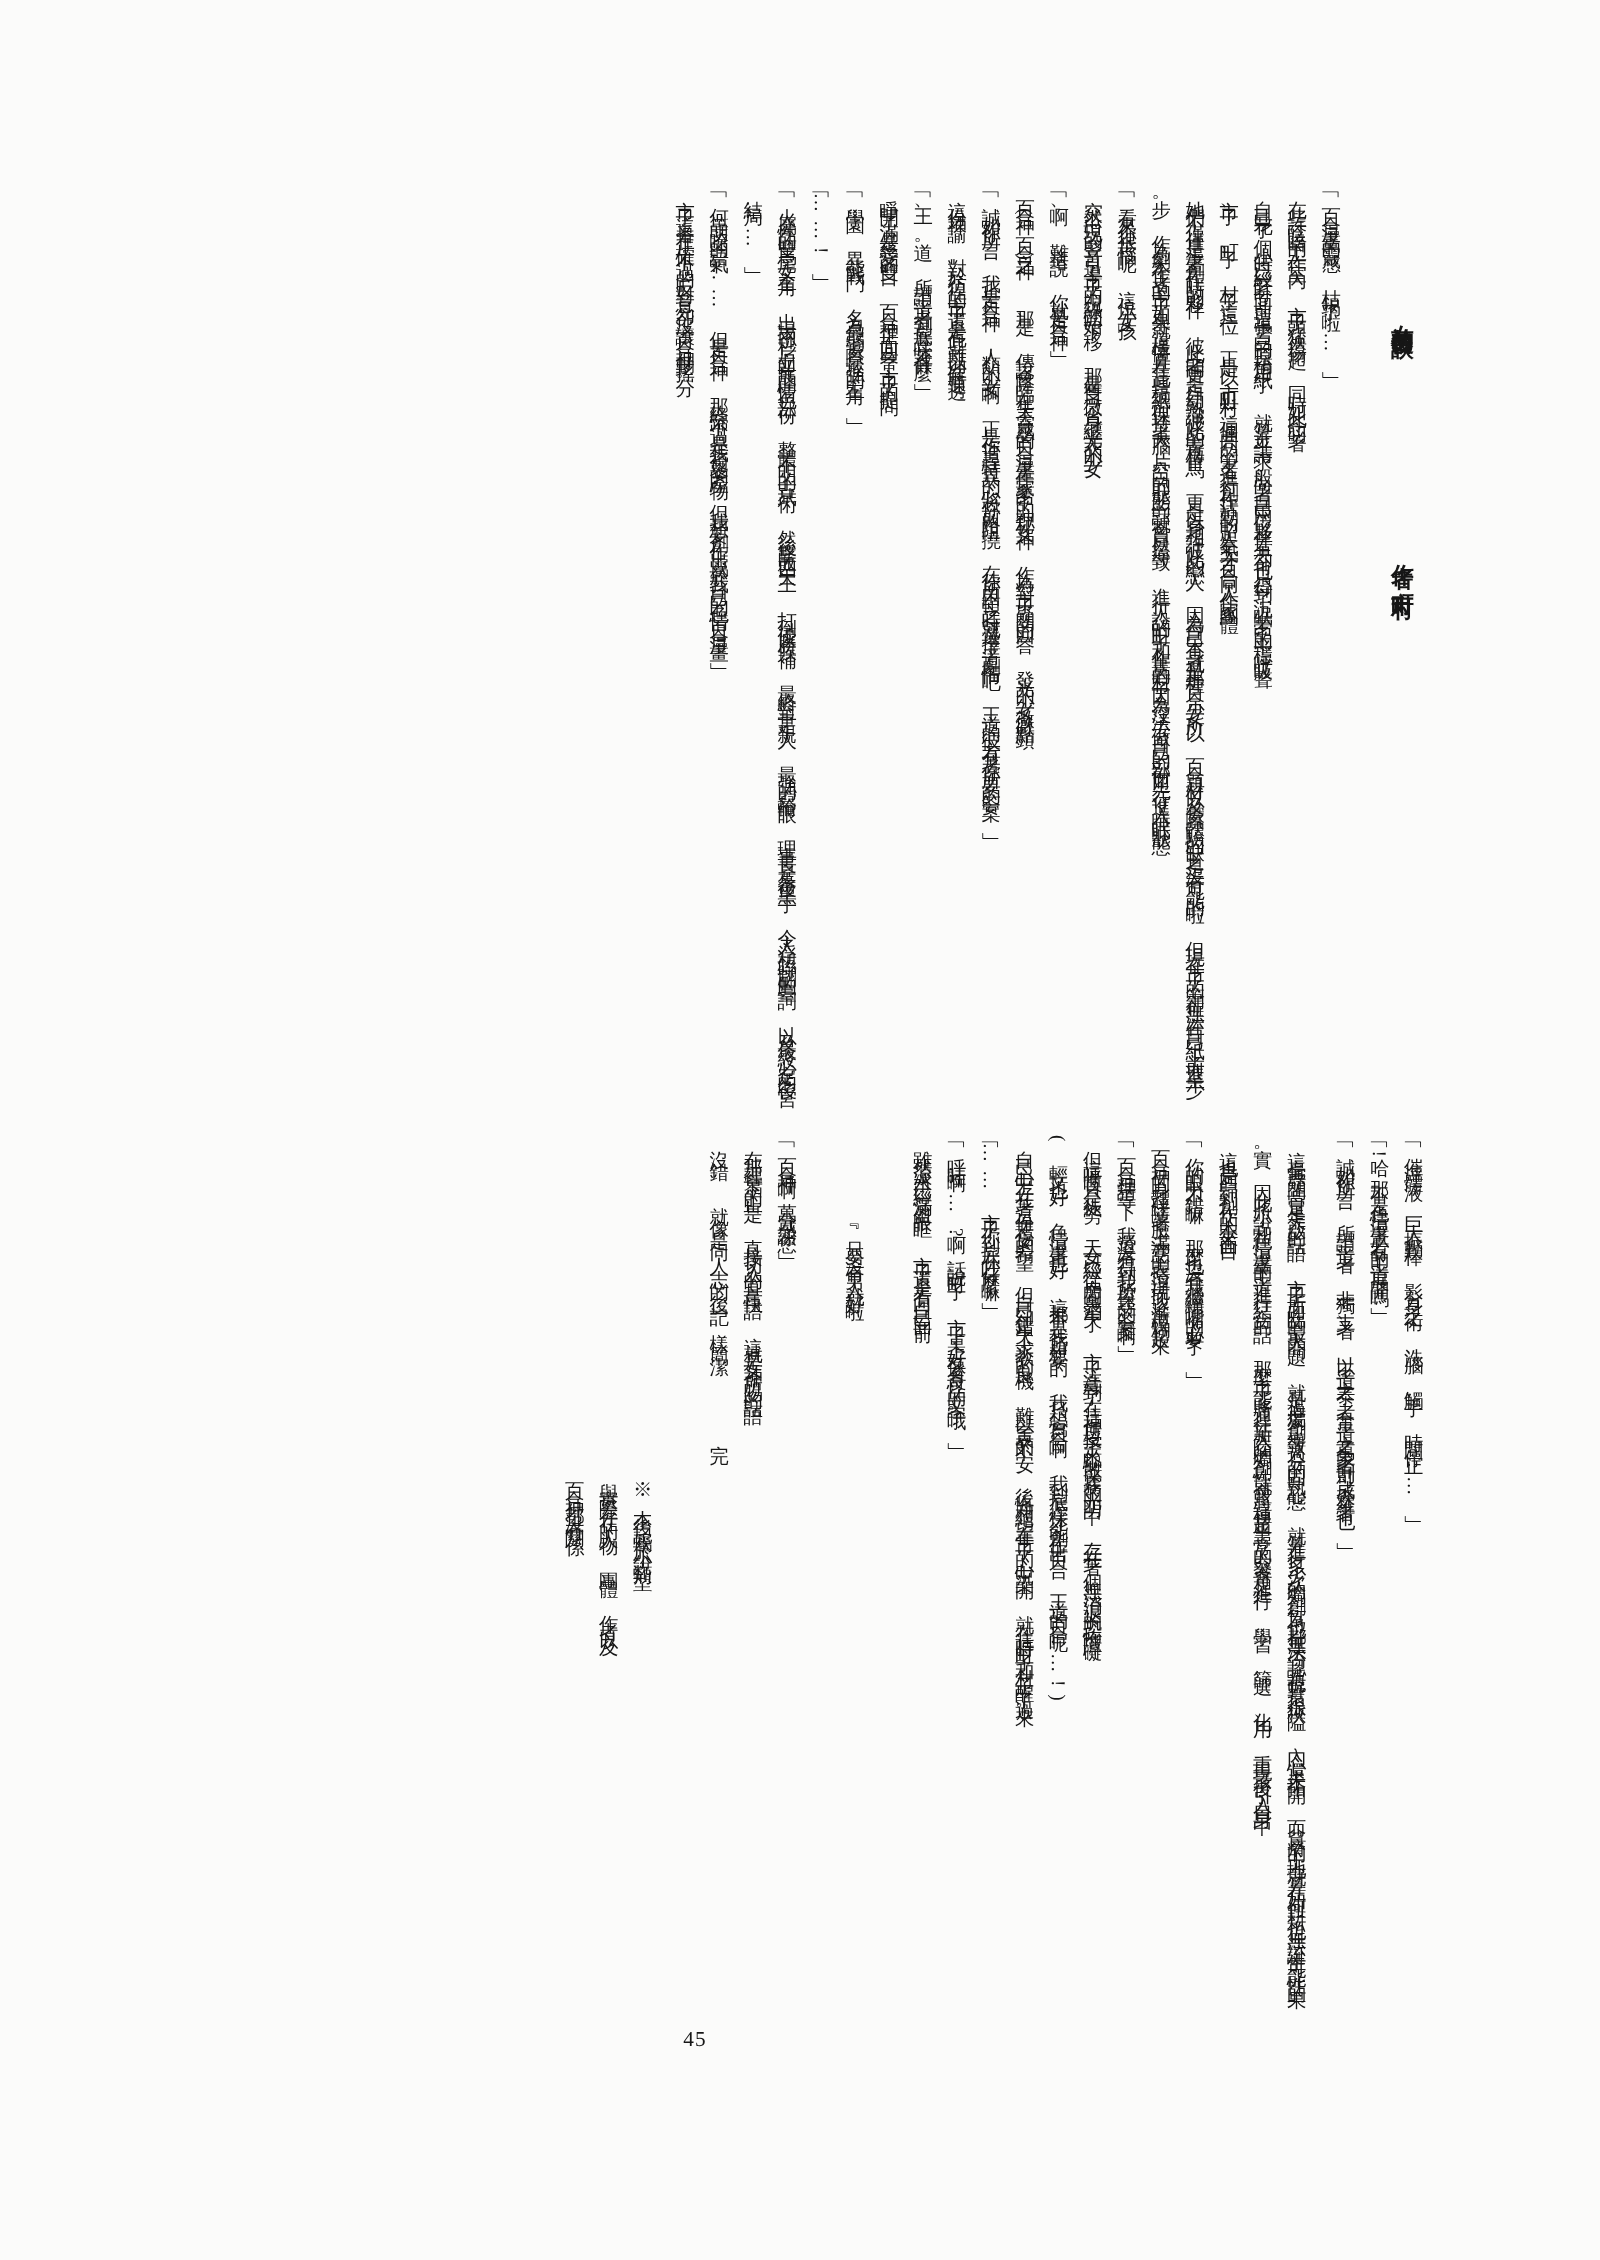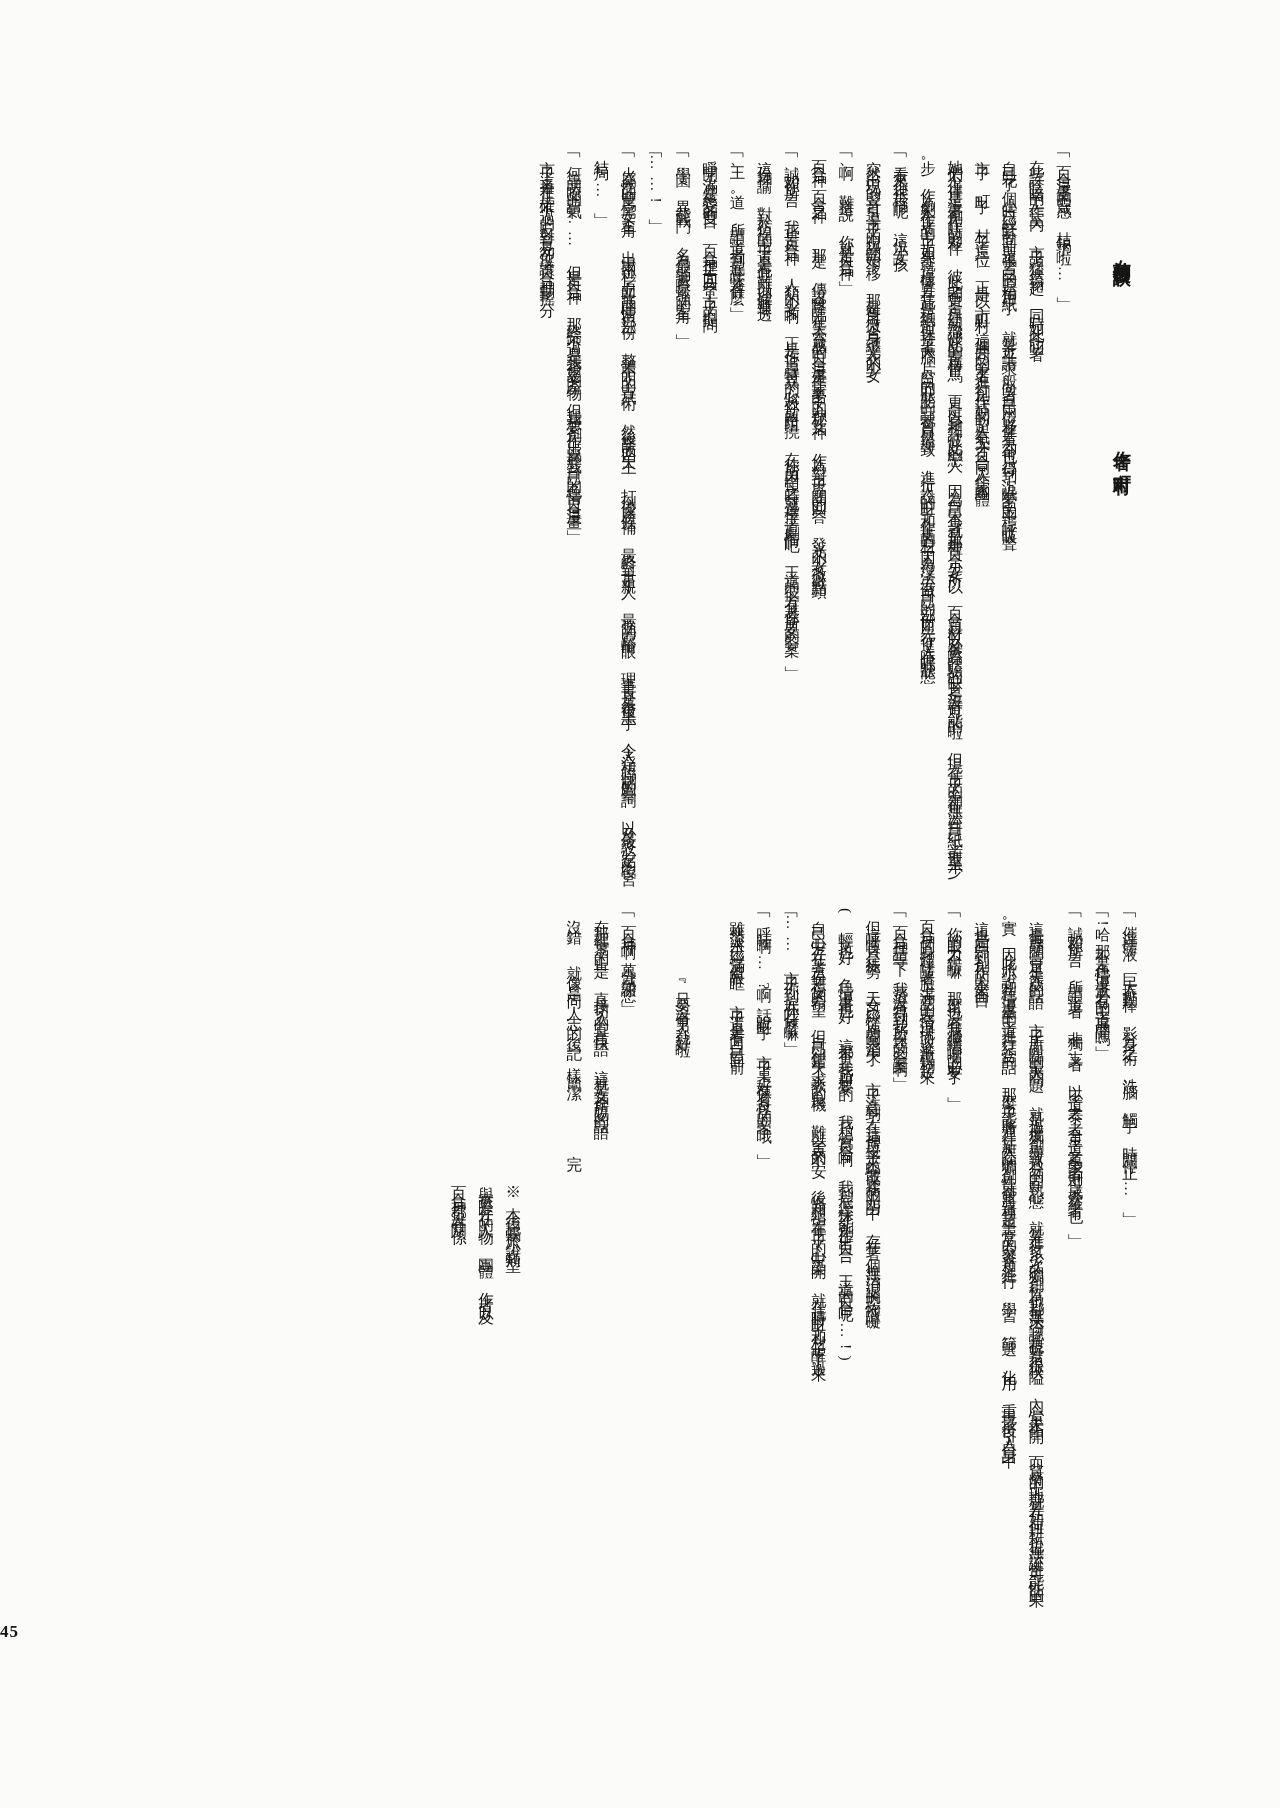--- a/index.html
+++ b/index.html
@@ -38,21 +38,21 @@
   
   p.spread-line { letter-spacing: 10px; }
   .end-mark { margin-top: 34px; display: inline-block; }
   
   p.note-line { text-indent: 266px; }
   p.note-first { margin-right: 34px; }
   p.gap-s { margin-right: 12px; }
 
   #page-number {
     position: absolute; top: 1622px; left: 0; width: 1112px;
-    text-align: left; font-size: 17px; letter-spacing: 1px; font-weight: bold;
+    text-align: center; font-size: 17px; letter-spacing: 1px;
   }
 </style>
 </head>
 <body>
 
 <div id="title-col" class="vtext">
   <p><span>女神的後日談</span><span class="author">作者　市町村</span></p>
 </div>
 
 <div id="top-block" class="vtext block">

